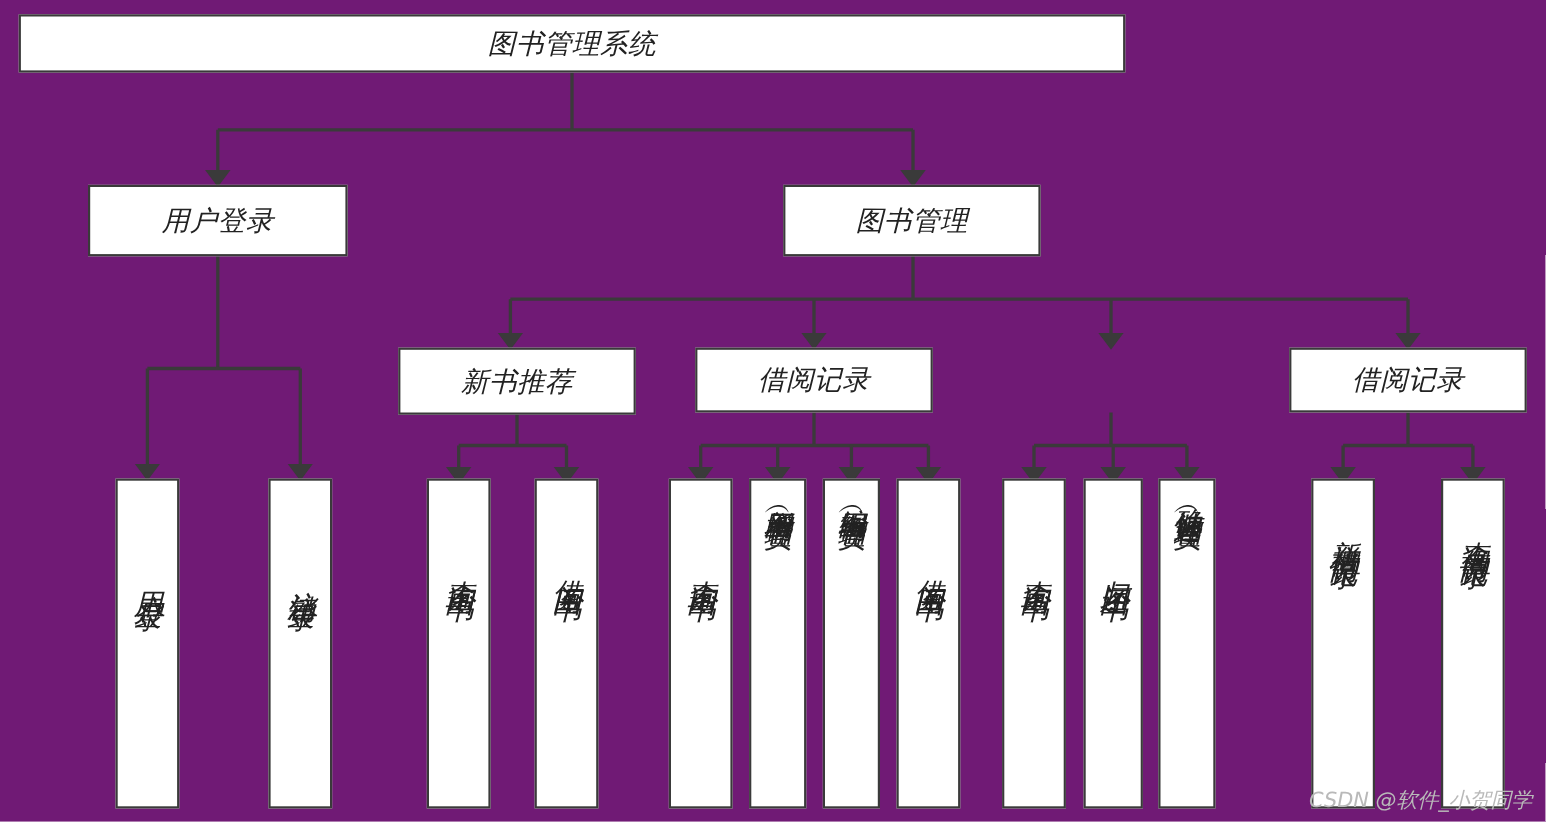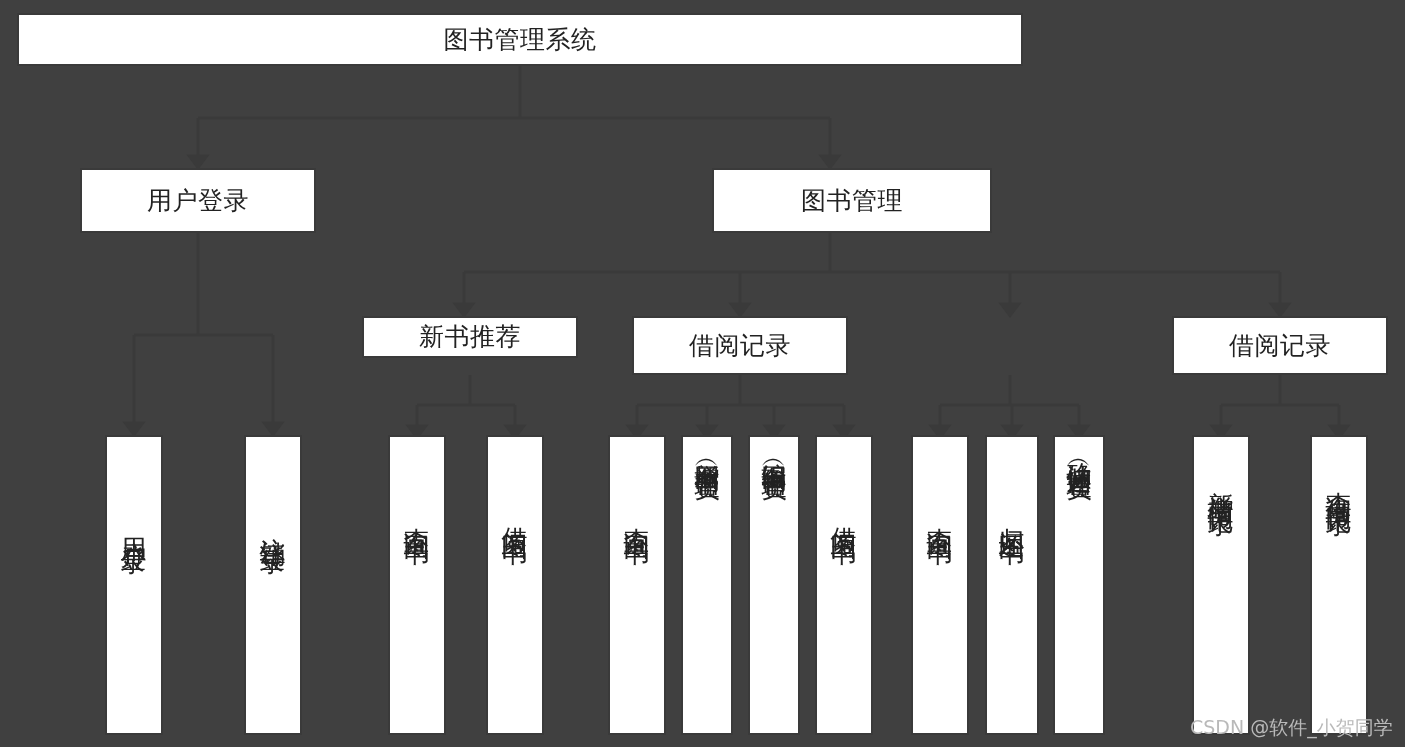--- a/index.html
+++ b/index.html
@@ -7,22 +7,23 @@
     padding: 0;
     background: #ffffff;
   }
   body {
     font-family: "DejaVu Sans", "Liberation Sans", sans-serif;
   }
   #canvas {
     position: relative;
     width: 1405px;
     height: 747px;
-    background: #404040;
+    background: #701a75;
     overflow: hidden;
+    font-style: italic;
   }
   #wires {
     position: absolute;
     left: 0;
     top: 0;
     width: 1405px;
     height: 747px;
     pointer-events: none;
   }
   .node {
@@ -125,25 +126,25 @@
     </g>
   </svg>
 
   <div class="node horiz" style="left:17px; top:13px; width:1006px; height:53px;">
     <span class="label">图书管理系统</span>
   </div>
 
   <div class="node horiz" style="left:80px; top:168px; width:236px; height:65px;">
     <span class="label">用户登录</span>
   </div>
-  <div class="node horiz" style="left:712px; top:168px; width:280px; height:65px;">
+  <div class="node horiz" style="left:712px; top:168px; width:234px; height:65px;">
     <span class="label">图书管理</span>
   </div>
 
-  <div class="node horiz" style="left:362px; top:316px; width:216px; height:42px;">
+  <div class="node horiz" style="left:362px; top:316px; width:216px; height:61px;">
     <span class="label">新书推荐</span>
   </div>
   <div class="node horiz" style="left:632px; top:316px; width:216px; height:59px;">
     <span class="label">借阅记录</span>
   </div>
   <div class="node horiz" style="left:1172px; top:316px; width:216px; height:59px;">
     <span class="label">借阅记录</span>
   </div>
 
   <div class="node vert" style="left:105px; top:435px; width:58px; height:300px; padding-top:80px;">

